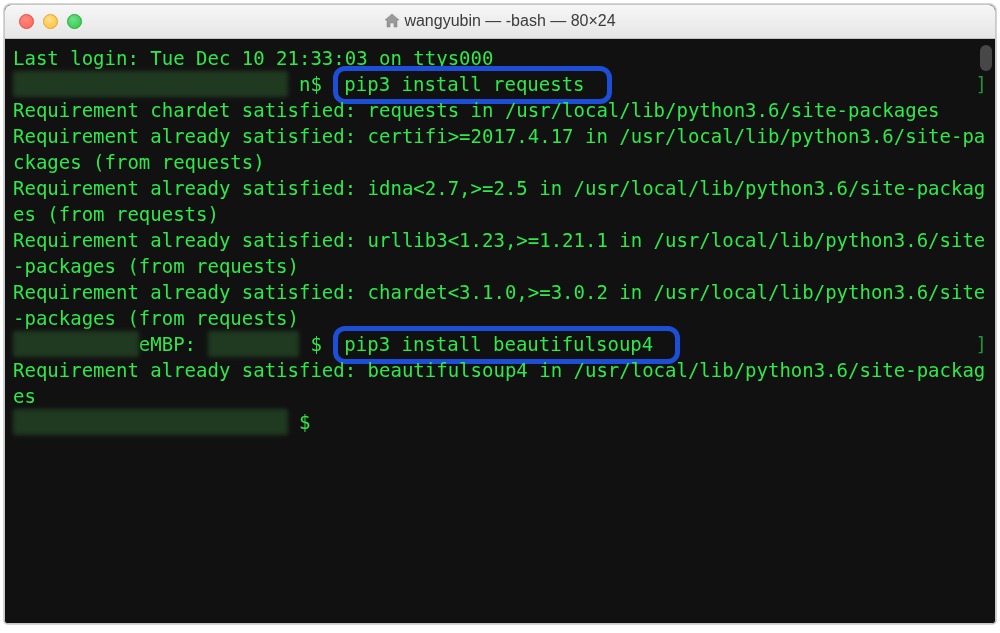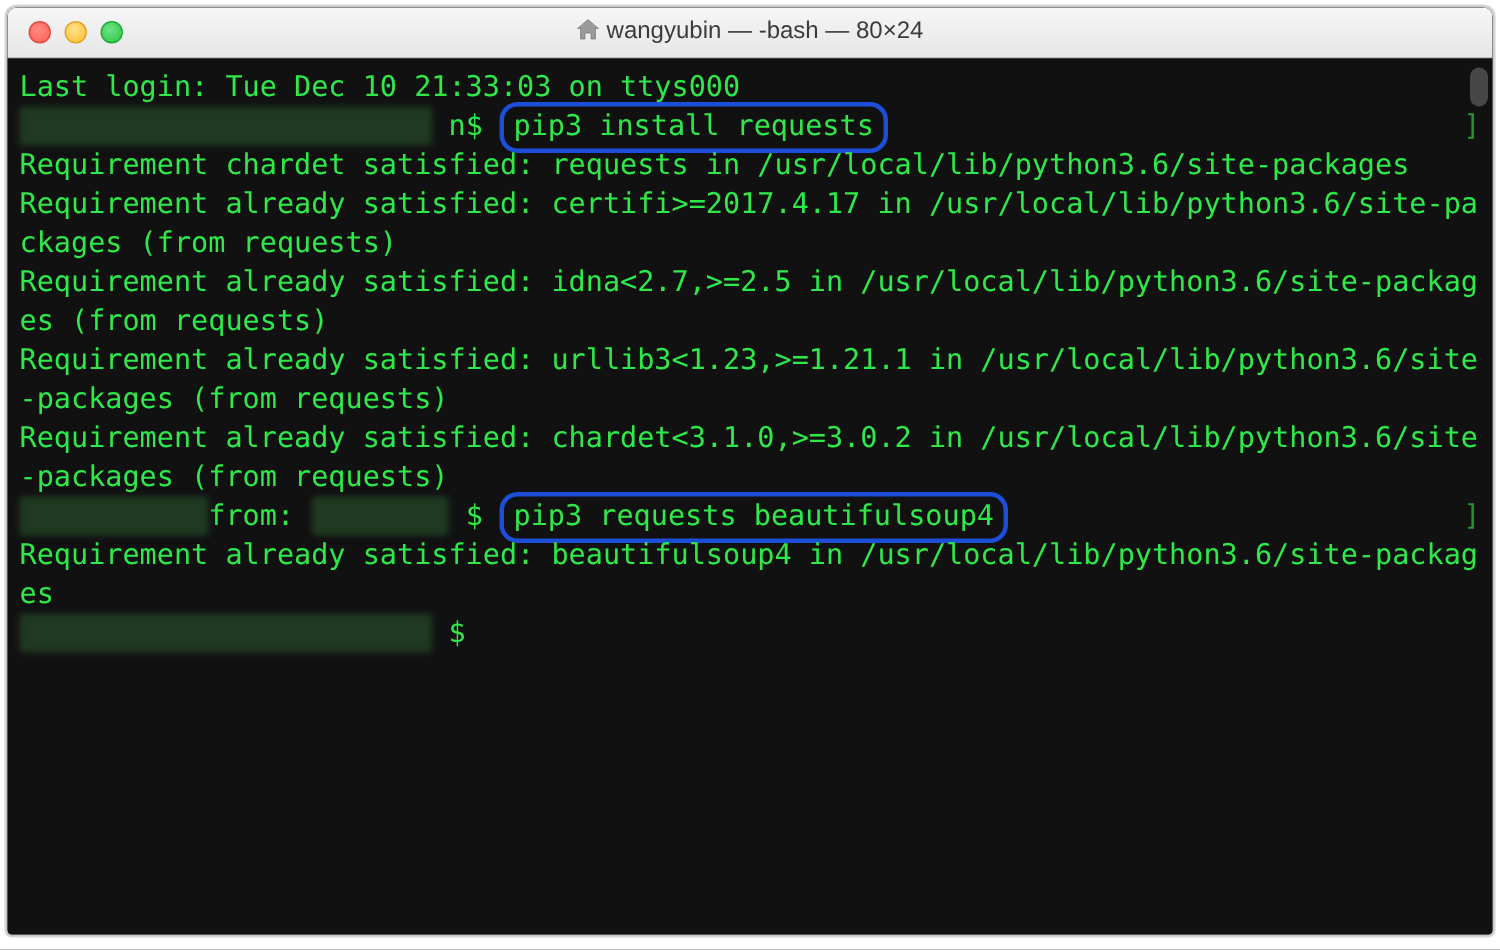--- a/index.html
+++ b/index.html
@@ -63,23 +63,23 @@
   }
   .redact {
     display: inline-block;
     background: #1f3a20;
     color: transparent;
     border-radius: 2px;
     filter: blur(2px);
     user-select: none;
   }
   .hlbox {
-    border: 3px solid #1d4ed8;
+    border: 5px solid #1d4ed8;
     border-radius: 12px;
-    padding: 2px 6px 4px 6px;
+    padding: 2px 22px 4px 6px;
     display: inline;
     text-align: right;
   }
   .rbracket {
     float: right;
     color: #2fe84a;
     opacity: 0.6;
   }
   .scroll-stub {
     position: absolute;
@@ -111,18 +111,18 @@
     </div>
   </div>
 
   <div class="term"><span>Last login: Tue Dec 10 21:33:03 on ttys000</span>
 <span class="redact">xxxxxxxxxxxxxxxxxxxxxxxx</span><span> n$ </span><span class="hlbox"><span>pip3 install requests</span></span><span class="rbracket">]</span>
 <span>Requirement chardet satisfied: requests in /usr/local/lib/python3.6/site-packages</span>
 <span>Requirement already satisfied: certifi&gt;=2017.4.17 in /usr/local/lib/python3.6/site-packages (from requests)</span>
 <span>Requirement already satisfied: idna&lt;2.7,&gt;=2.5 in /usr/local/lib/python3.6/site-packages (from requests)</span>
 <span>Requirement already satisfied: urllib3&lt;1.23,&gt;=1.21.1 in /usr/local/lib/python3.6/site-packages (from requests)</span>
 <span>Requirement already satisfied: chardet&lt;3.1.0,&gt;=3.0.2 in /usr/local/lib/python3.6/site-packages (from requests)</span>
-<span class="redact">xxxxxxxxxxx</span><span>from:</span> <span class="redact">xxxxxxxx</span><span> $ </span><span class="hlbox"><span>pip3 requests beautifulsoup4</span></span><span class="rbracket">]</span>
+<span class="redact">xxxxxxxxxxx</span><span>eMBP:</span> <span class="redact">xxxxxxxx</span><span> $ </span><span class="hlbox"><span>pip3 install beautifulsoup4</span></span><span class="rbracket">]</span>
 <span>Requirement already satisfied: beautifulsoup4 in /usr/local/lib/python3.6/site-packages</span>
 <span class="redact">xxxxxxxxxxxxxxxxxxxxxxxx</span><span> $</span></div>
 
   <div class="scroll-stub"></div>
 </div>
 
 </body></html>

